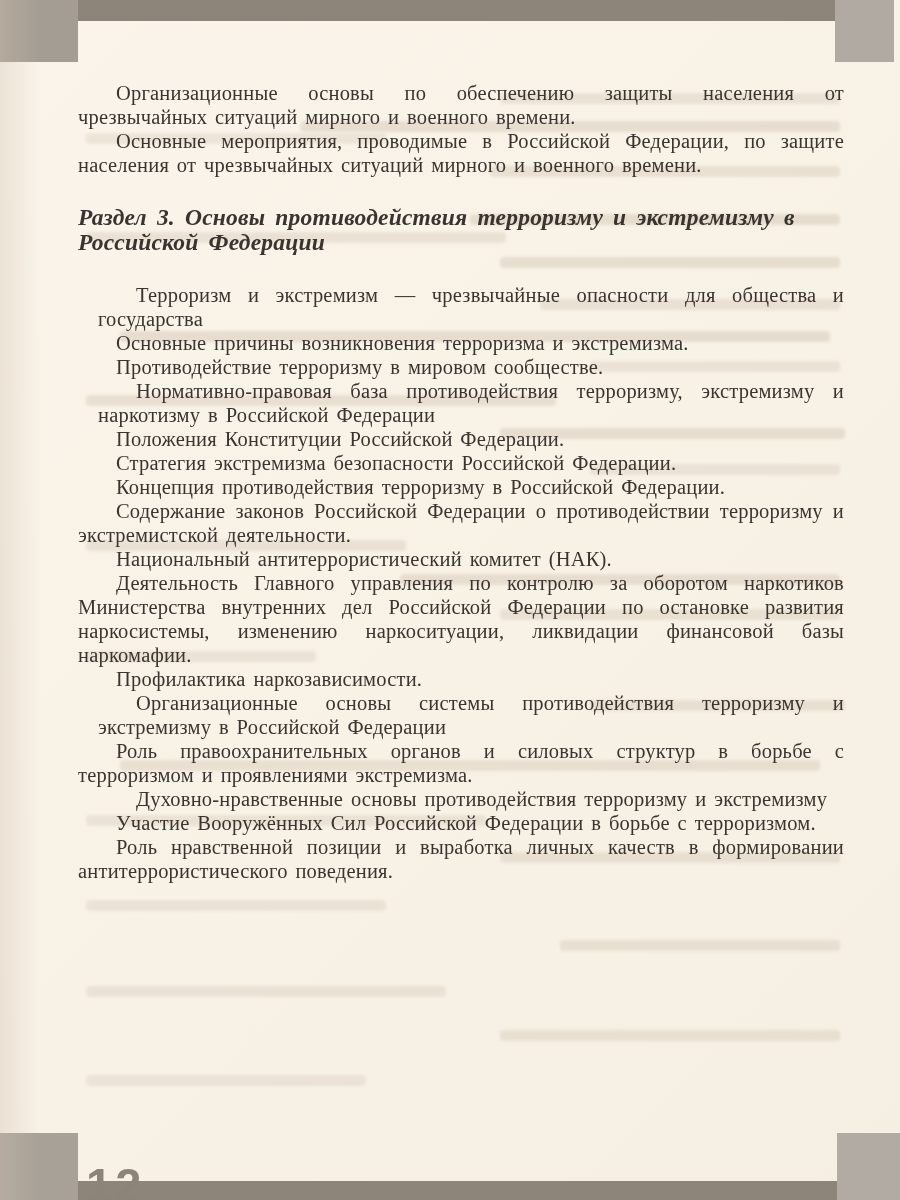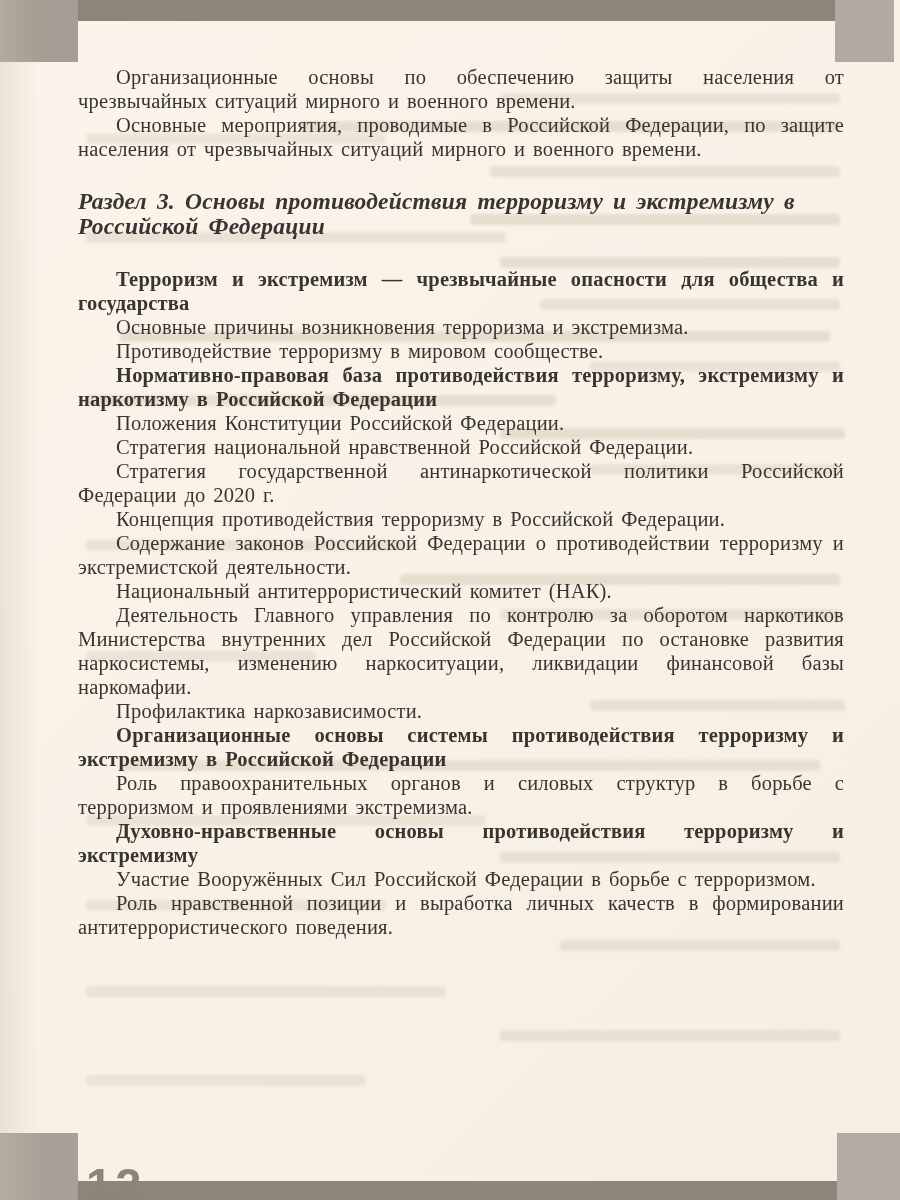--- a/index.html
+++ b/index.html
@@ -25,27 +25,27 @@
     background:linear-gradient(90deg,rgba(210,195,175,.35),rgba(210,195,175,0));pointer-events:none;}
   
   .page-number{
     position:absolute;left:86px;top:1160px;
     font-family:"Liberation Sans","DejaVu Sans",sans-serif;
     font-weight:bold;font-size:47px;line-height:50px;
     color:#8b8477;letter-spacing:3px;
   }
   
   .content{
-    position:absolute;left:78px;top:65px;width:766px;
+    position:absolute;left:78px;top:81px;width:766px;
     color:#3a3430;
     font-size:20.5px;line-height:24px;
     word-spacing:2.5px;letter-spacing:.2px;
   }
   .para{margin:0;text-indent:38px;text-align:justify;}
-  .para.bold{font-weight:bold;}
+  .para.bold{font-weight:normal;margin-left:20px;}
   .para.section-heading{
     text-indent:0;text-align:left;
     font-weight:bold;font-style:italic;
     font-size:23.5px;line-height:25px;
     margin:28px 0 28px 0;
     word-spacing:4px;
   }
   
   .bleed{position:absolute;background:#cdc1ad;opacity:.38;filter:blur(1.6px);
     border-radius:4px;height:11px;pointer-events:none;}
@@ -95,22 +95,21 @@
 
   <div class="content">
       <p class="para normal">Организационные основы по обеспечению защиты населения от чрезвычайных ситуаций мирного и военного времени.</p>
       <p class="para normal">Основные мероприятия, проводимые в Российской Федерации, по защите населения от чрезвычайных ситуаций мирного и военного времени.</p>
       <p class="para section-heading">Раздел 3. Основы противодействия терроризму и экстремизму в Российской Федерации</p>
       <p class="para bold">Терроризм и экстремизм — чрезвычайные опасности для общества и государства</p>
       <p class="para normal">Основные причины возникновения терроризма и экстремизма.</p>
       <p class="para normal">Противодействие терроризму в мировом сообществе.</p>
       <p class="para bold">Нормативно-правовая база противодействия терроризму, экстремизму и наркотизму в Российской Федерации</p>
       <p class="para normal">Положения Конституции Российской Федерации.</p>
-      <p class="para normal">Стратегия национальной нравственной Российской Федерации.</p>
-      <p class="para normal">Стратегия государственной антинаркотической политики Российской Федерации до 2020 г.</p>
+      <p class="para normal">Стратегия экстремизма безопасности Российской Федерации.</p>
       <p class="para normal">Концепция противодействия терроризму в Российской Федерации.</p>
       <p class="para normal">Содержание законов Российской Федерации о противодействии терроризму и экстремистской деятельности.</p>
       <p class="para normal">Национальный антитеррористический комитет (НАК).</p>
       <p class="para normal">Деятельность Главного управления по контролю за оборотом наркотиков Министерства внутренних дел Российской Федерации по остановке развития наркосистемы, изменению наркоситуации, ликвидации финансовой базы наркомафии.</p>
       <p class="para normal">Профилактика наркозависимости.</p>
       <p class="para bold">Организационные основы системы противодействия терроризму и экстремизму в Российской Федерации</p>
       <p class="para normal">Роль правоохранительных органов и силовых структур в борьбе с терроризмом и проявлениями экстремизма.</p>
       <p class="para bold">Духовно-нравственные основы противодействия терроризму и экстремизму</p>
       <p class="para normal">Участие Вооружённых Сил Российской Федерации в борьбе с терроризмом.</p>
       <p class="para normal">Роль нравственной позиции и выработка личных качеств в формировании антитеррористического поведения.</p>

